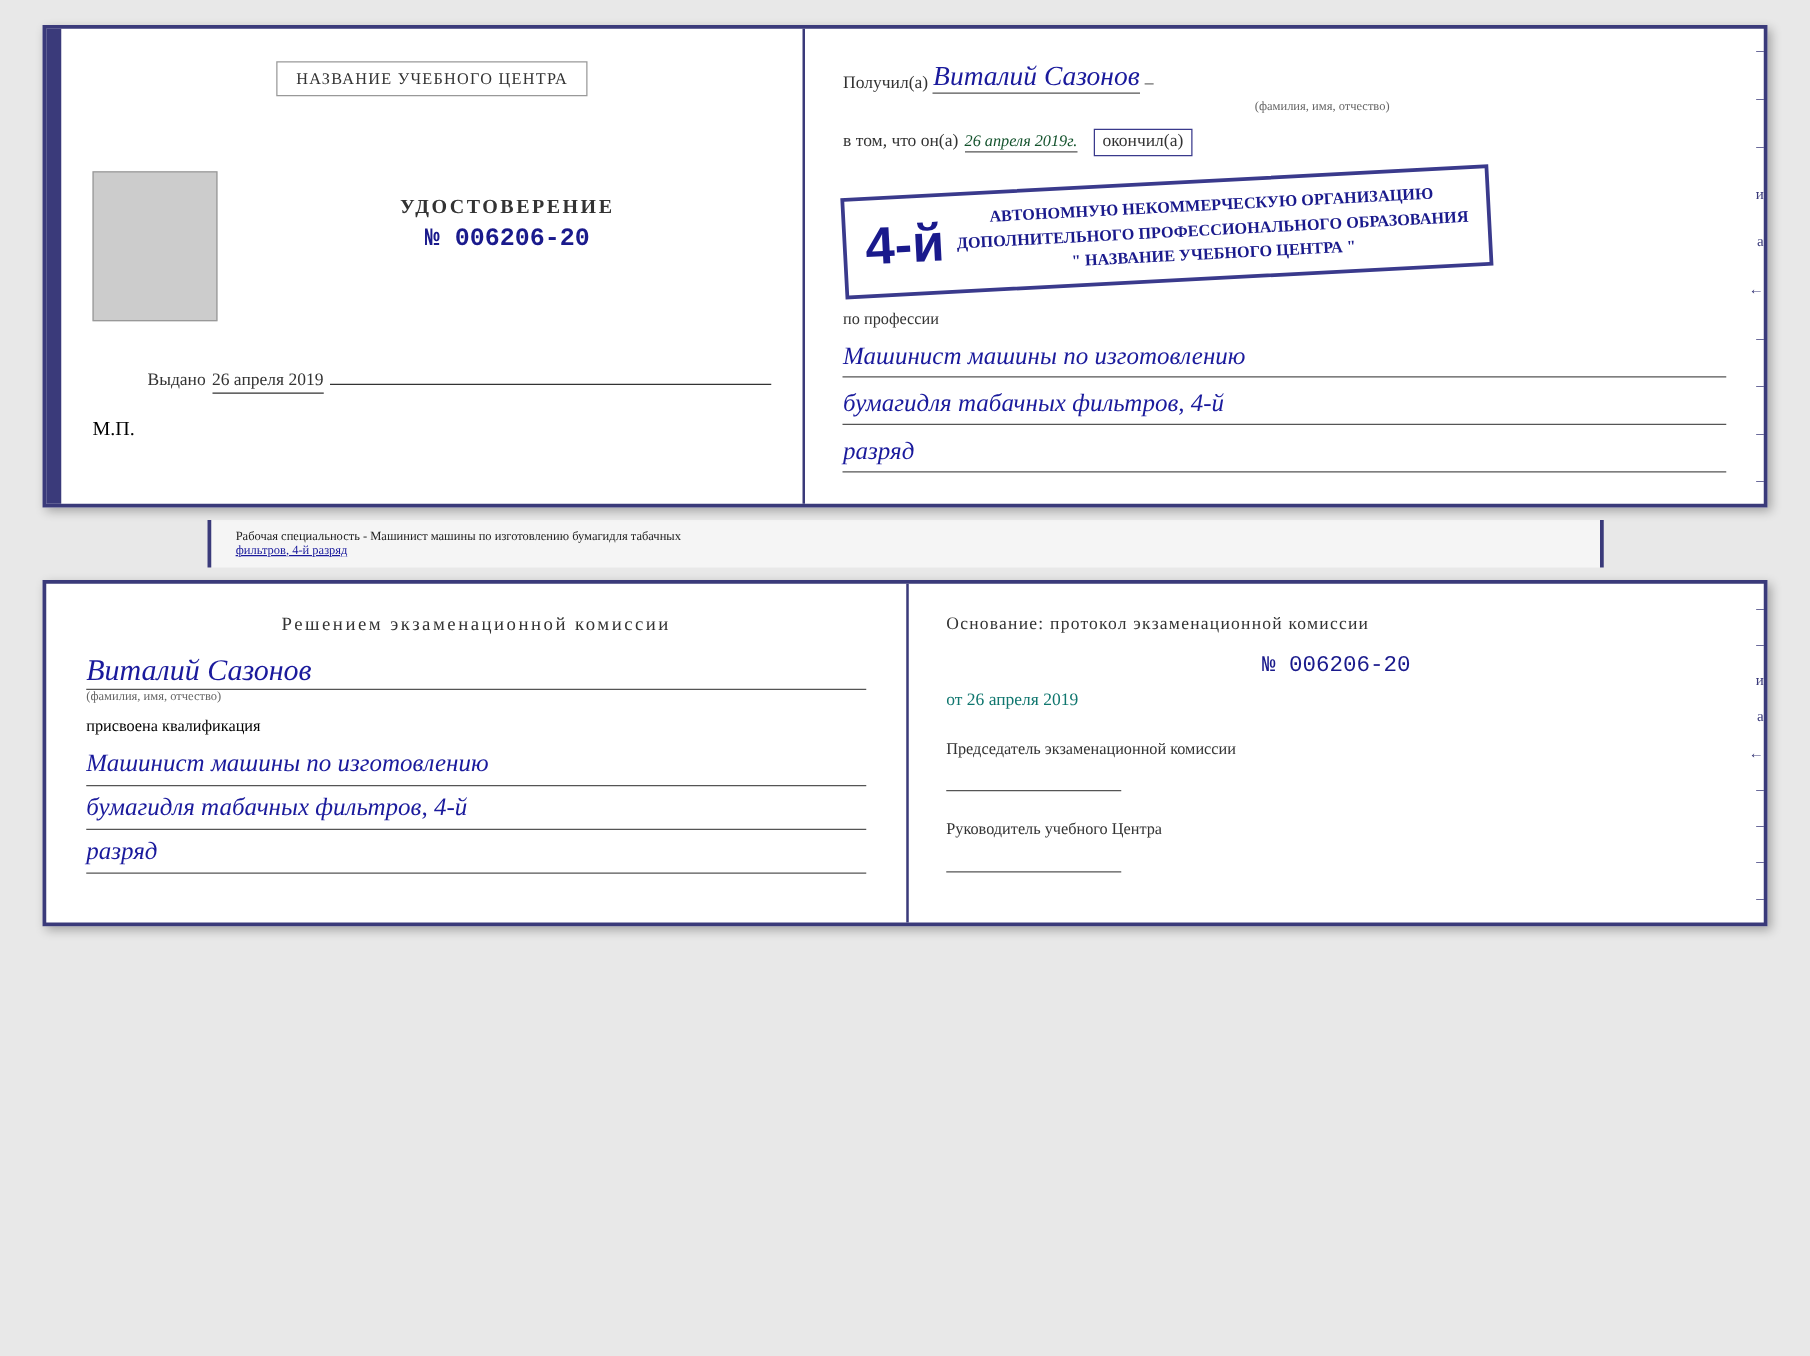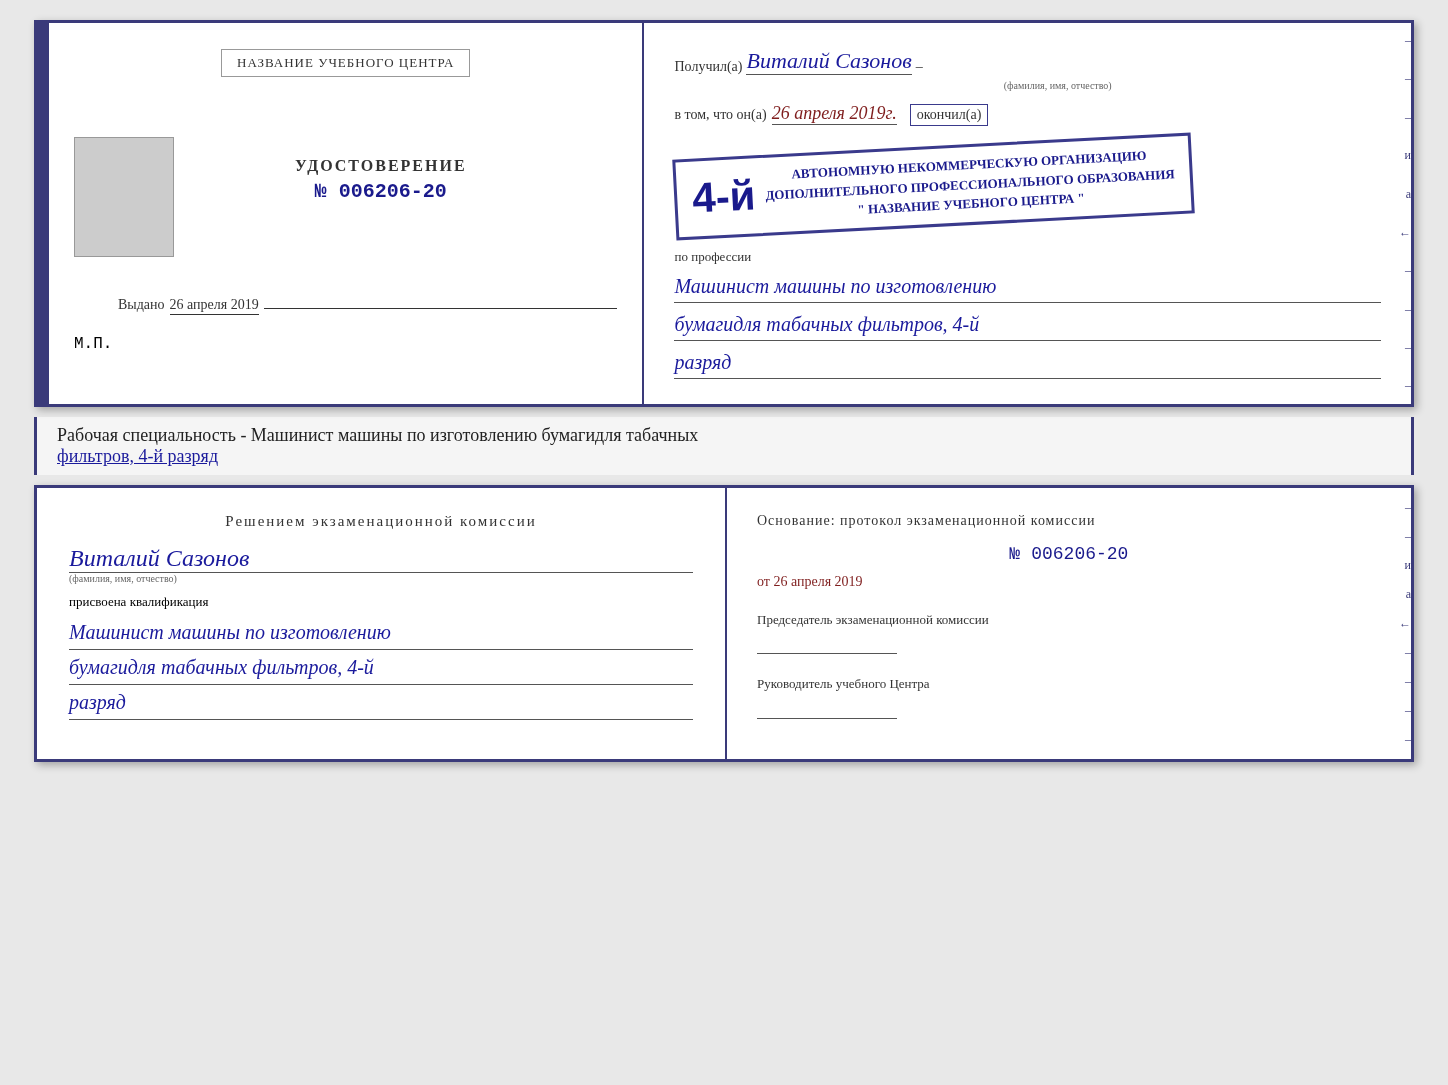--- a/index.html
+++ b/index.html
@@ -127,22 +127,22 @@
       color: #333;
       margin: 12px 0 8px 0;
       display: flex;
       align-items: baseline;
       gap: 5px;
     }
 
     .date-handwritten {
       font-family: 'Georgia', cursive;
       font-style: italic;
-      color: #7f1d1d;
-      font-size: 18px;
+      color: #14532d;
+      font-size: 13px;
       border-bottom: 1px solid #555;
     }
 
     .stamp-box {
       border: 3px solid #3a3a8c;
       display: inline-block;
       padding: 8px 15px;
       margin: 10px 0;
       position: relative;
       transform: rotate(-3deg);
@@ -183,24 +183,24 @@
 
     .side-dash {
       font-size: 12px;
       color: #3a3a7a;
       writing-mode: horizontal-tb;
       text-align: right;
     }
 
     
     .info-strip {
-      width: 1380px;
+      width: 1117px;
       background: #f5f5f5;
       padding: 8px 20px;
-      font-size: 18px;
+      font-size: 10px;
       color: #222;
       border-left: 3px solid #3a3a7a;
       border-right: 3px solid #3a3a7a;
     }
 
     .underline-text {
       text-decoration: underline;
       color: #1a1a9c;
     }
 
@@ -280,21 +280,21 @@
     .protocol-number {
       font-size: 18px;
       font-family: 'Courier New', monospace;
       color: #1a1a8c;
       text-align: center;
       margin: 10px 0;
     }
 
     .ot-date {
       font-size: 14px;
-      color: #7f1d1d;
+      color: #0f766e;
       margin: 5px 0 20px 0;
     }
 
     .podpis-block {
       margin: 15px 0;
     }
 
     .podpis-label {
       font-size: 13px;
       color: #333;
@@ -323,21 +323,21 @@
     .left-inner {
       display: flex;
       flex-direction: column;
       width: 100%;
     }
 
     .left-main-row {
       display: flex;
       width: 100%;
       align-items: flex-start;
-      gap: 1px;
+      gap: 26px;
     }
 
     .stamp-area {
       display: flex;
       flex-direction: column;
       align-items: flex-start;
       margin: 10px 0;
     }
 
     .vydano-row {
@@ -373,21 +373,21 @@
         </div>
       </div>
       <div class="clear"></div>
 
       <div class="vydano-row">
         <span style="font-size:14px;color:#333;margin-left:44px;">Выдано</span>
         <span style="font-size:14px;color:#333;border-bottom:1px solid #333;padding-bottom:1px;">26 апреля 2019</span>
         <div class="line-bottom"></div>
       </div>
 
-      <div style="margin-top:20px;font-family:Liberation Mono, monospace;">М.П.</div>
+      <div style="margin-top:20px;">М.П.</div>
     </div>
   </div>
 
   <div class="book-right">
 
     <div class="poluchil-line">
       <span style="font-size:14px;color:#333;">Получил(а)</span>
       <span class="handwritten">Виталий Сазонов</span>
       <span style="font-size:14px;color:#333;">–</span>
     </div>

